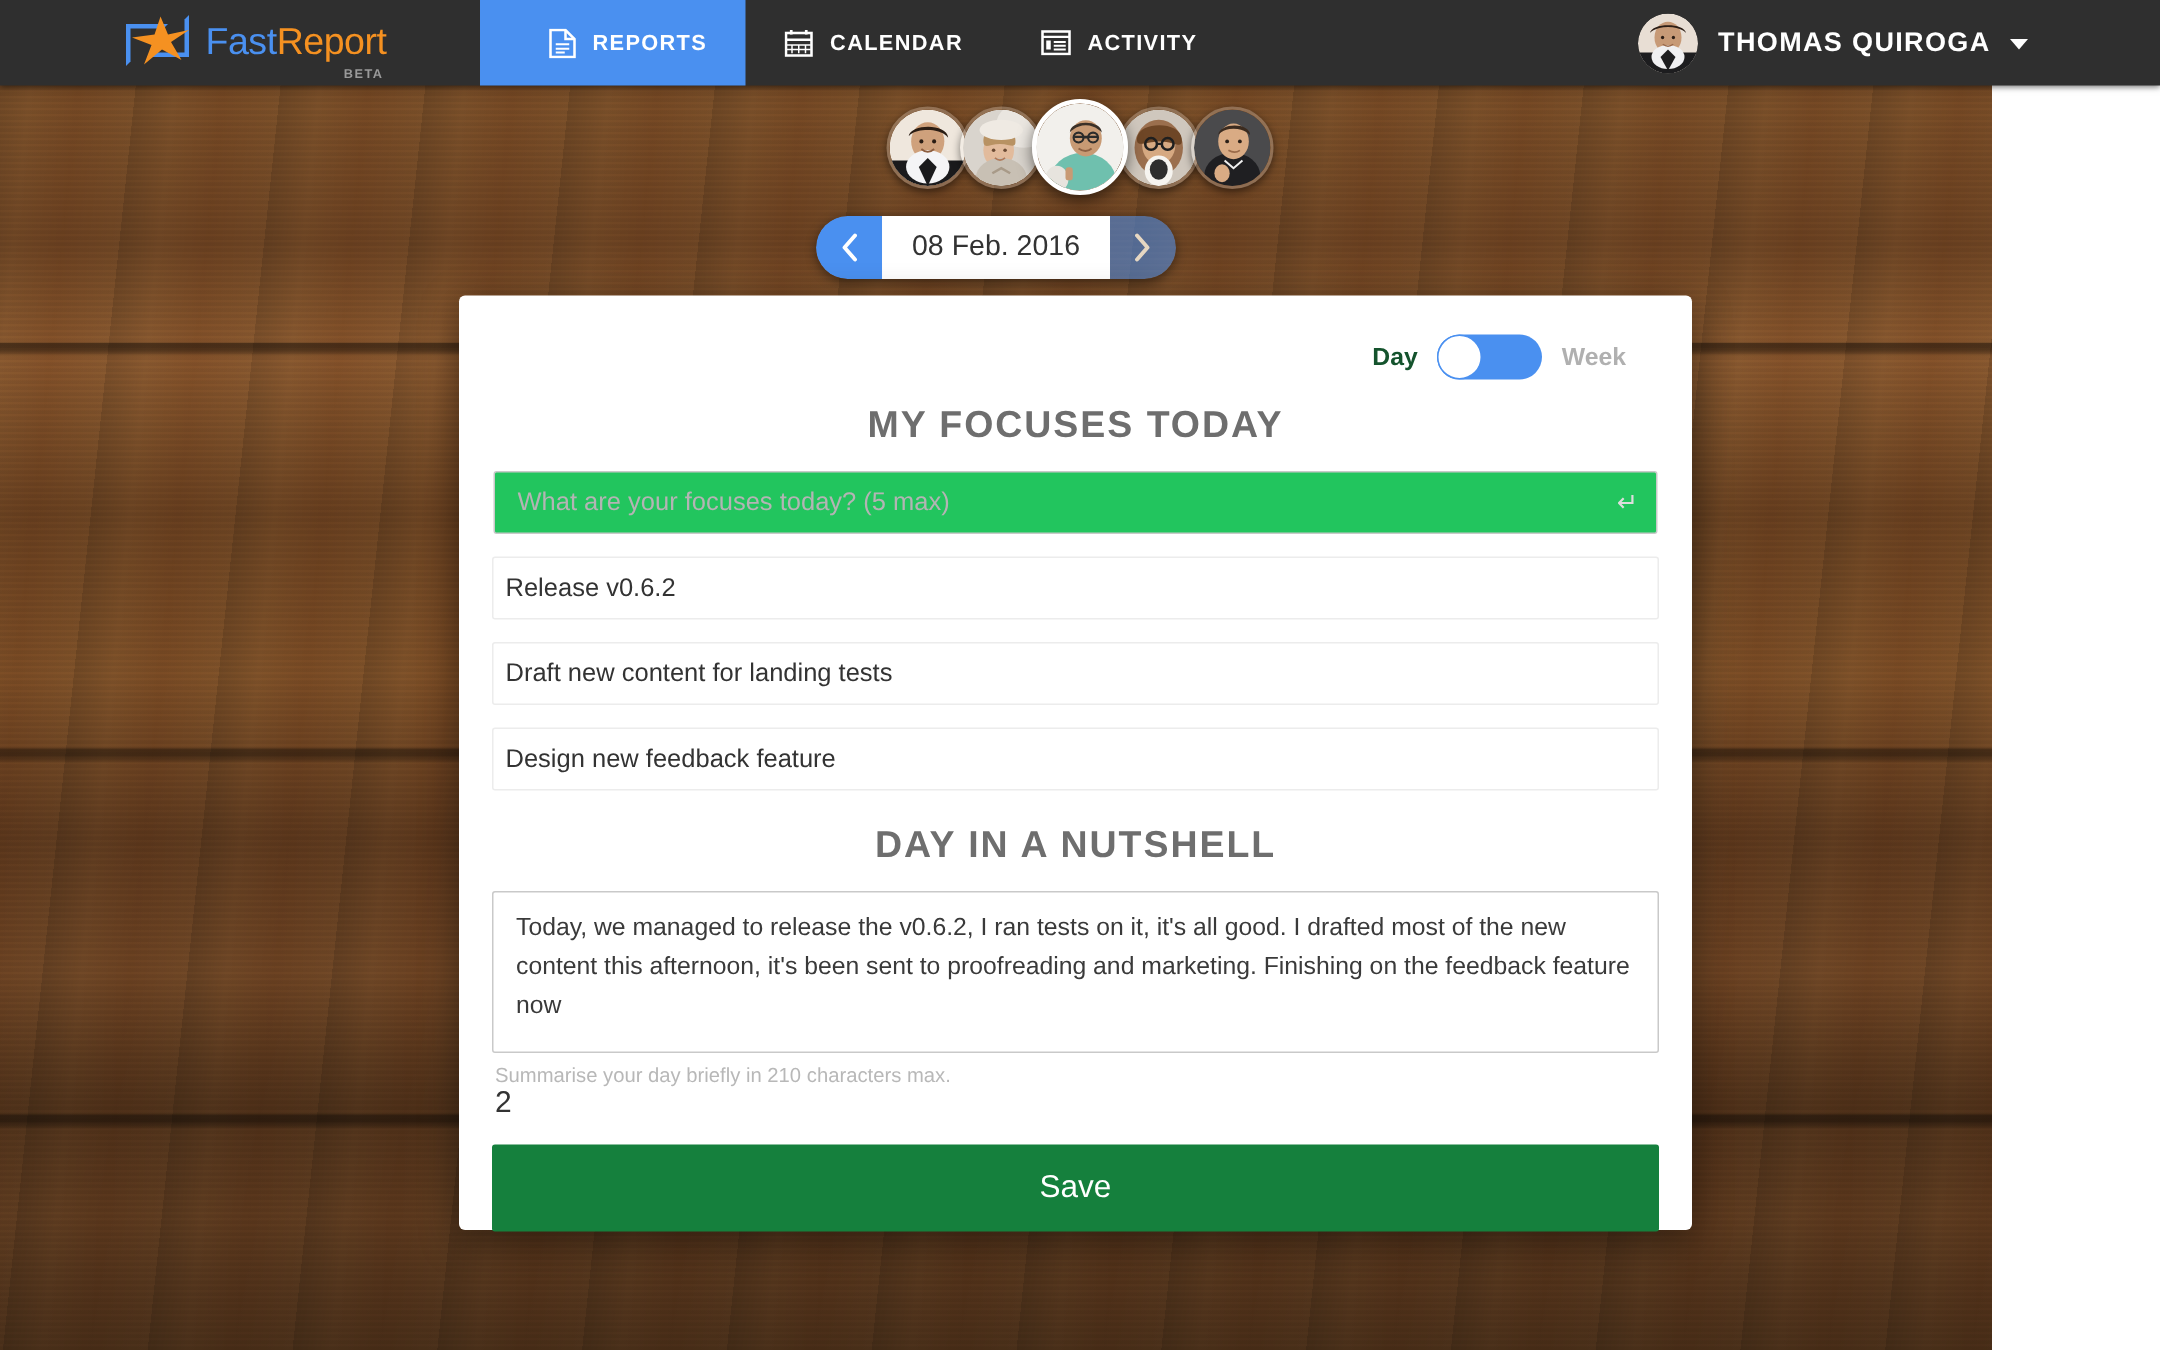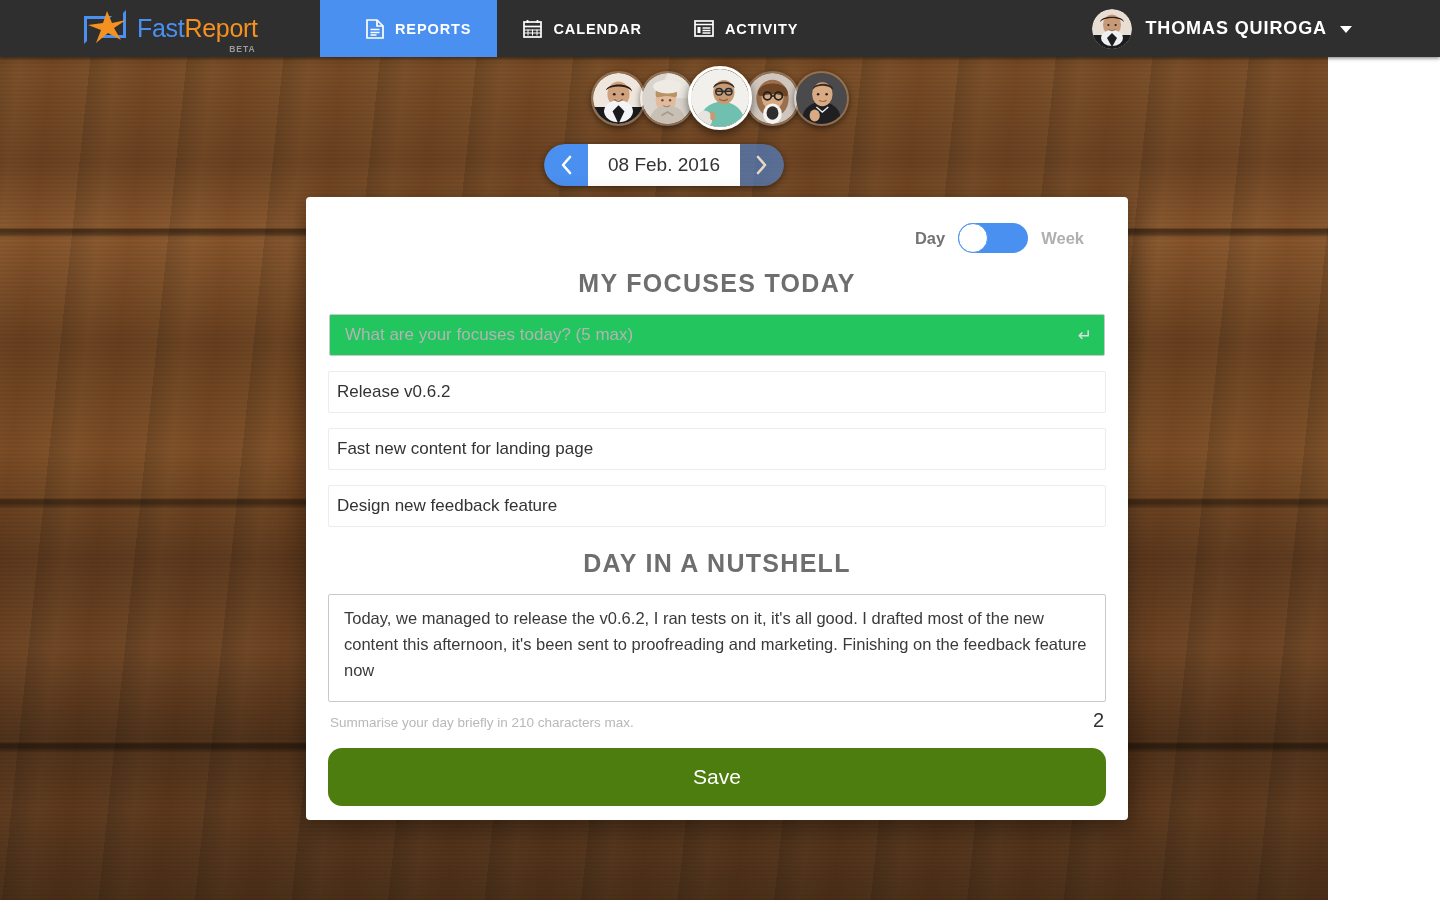--- a/index.html
+++ b/index.html
@@ -245,21 +245,21 @@
 
   .toggle-row {
     display: flex;
     align-items: center;
     justify-content: flex-end;
     gap: 13px;
     height: 38px;
     padding-right: 22px;
   }
   .toggle-label { font-size: 16.5px; font-weight: 700; }
-  .toggle-label.on  { color: #737373; }
+  .toggle-label.on  { color: #14532d; }
   .toggle-label.off { color: #b0b0b0; }
   .switch {
     width: 70px; height: 30px;
     border-radius: 15px;
     background: #4a90f0;
     position: relative;
     cursor: pointer;
     flex: 0 0 70px;
   }
   .switch .knob {
@@ -337,32 +337,33 @@
     background: #ffffff;
     display: block;
   }
 
   .hint-row {
     display: flex;
     align-items: baseline;
     justify-content: space-between;
     margin-top: 7px;
     padding: 0 2px;
+    flex-direction: column;
   }
   .hint-text { font-size: 13.5px; color: #b8b8b8; }
   .char-count { font-size: 20px; color: #333333; }
 
   .save-btn {
     width: 100%;
     height: 58px;
     margin-top: 16px;
-    background: #4d7c0f;
+    background: #15803d;
     color: #ffffff;
     border: none;
-    border-radius: 14px;
+    border-radius: 2px;
     font-size: 21px;
     font-family: "Liberation Sans", sans-serif;
     cursor: pointer;
   }
 
   
   .footer {
     position: absolute;
     left: 0; bottom: 28px;
     width: 1440px;
@@ -602,21 +603,21 @@
 
     <div class="focus-input-wrap">
       <input class="focus-input" type="text" placeholder="What are your focuses today? (5 max)" style="">
       <span class="enter-icon">↵</span>
     </div>
 
     <div class="focus-item">
       <span>Release v0.6.2</span>
     </div>
     <div class="focus-item">
-      <span>Fast new content for landing page</span>
+      <span>Draft new content for landing tests</span>
     </div>
     <div class="focus-item">
       <span>Design new feedback feature</span>
     </div>
 
     <h2 class="section-title nutshell">DAY IN A NUTSHELL</h2>
 
     <textarea class="nutshell-box" style="">Today, we managed to release the v0.6.2, I ran tests on it, it's all good. I drafted most of the new content this afternoon, it's been sent to proofreading and marketing. Finishing on the feedback feature now</textarea>
 
     <div class="hint-row">

